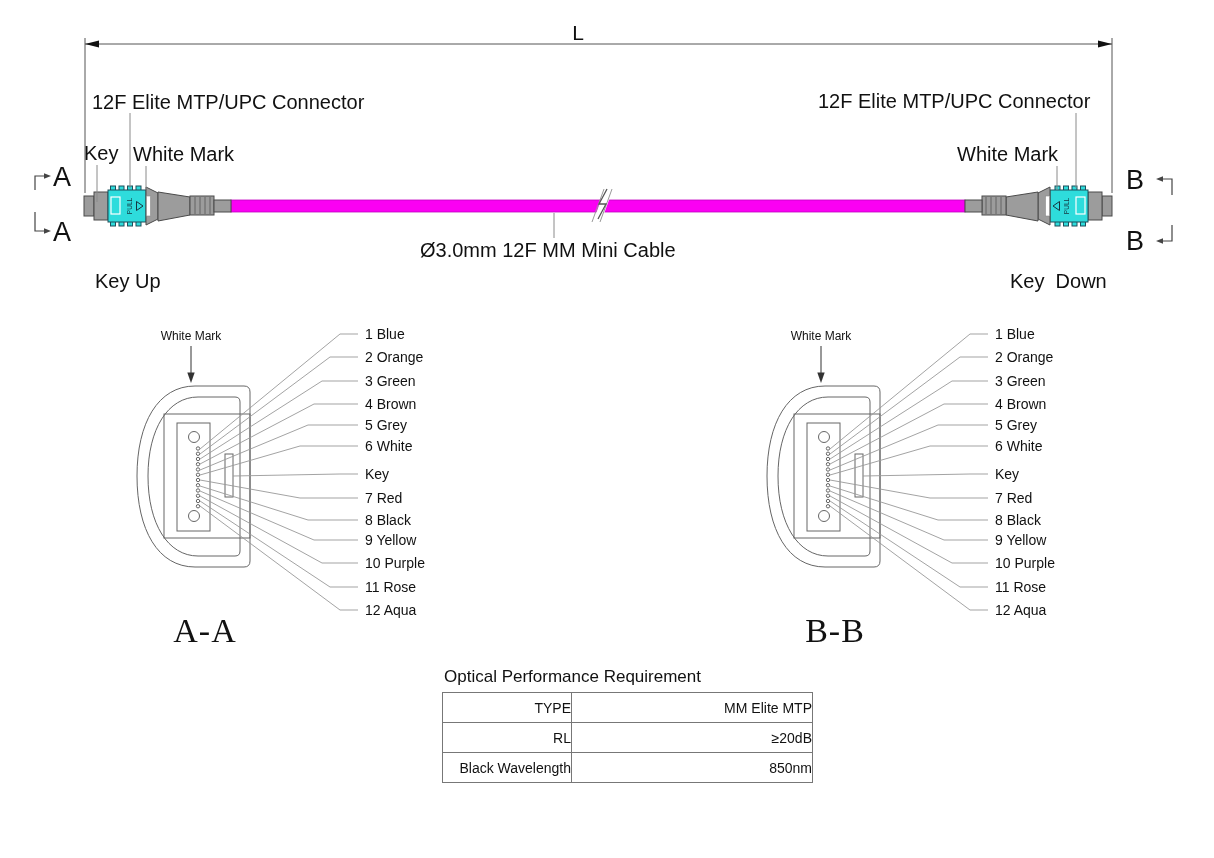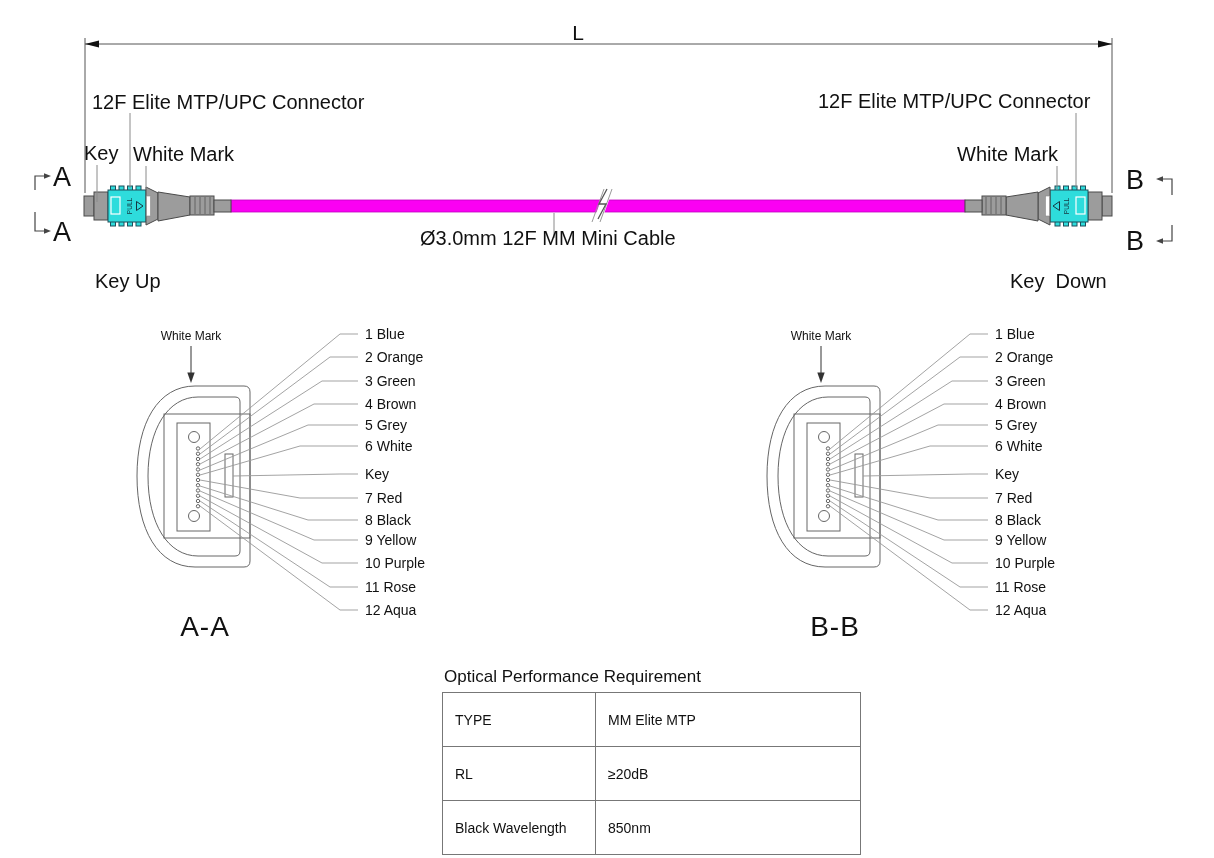--- a/index.html
+++ b/index.html
@@ -3,36 +3,36 @@
 <meta charset="utf-8">
 <style>
   html,body{margin:0;padding:0;background:#fff;}
   #stage{position:relative;width:1214px;height:858px;background:#fff;overflow:hidden;
          font-family:"Liberation Sans",sans-serif;color:#111;}
   #lineart{position:absolute;left:0;top:0;}
   .lbl{position:absolute;white-space:pre;color:#111;line-height:1.15;}
   .f20{font-size:20px;}
   .f21{font-size:21px;}
   .f27{font-size:27px;}
-  .f34{font-size:28px;letter-spacing:1px;}
+  .f34{font-size:34px;letter-spacing:1px;font-family:Liberation Serif, serif;}
   .f12{font-size:12px;}
   .f14{font-size:17px;}
   .ctr{transform:translateX(-50%);}
   .fan-labels{position:absolute;top:0;width:120px;height:750px;}
   .fan-lbl{position:absolute;left:0;font-size:14px;white-space:nowrap;}
   .cable-fill{fill:var(--cable);stroke:#c000c0;stroke-width:0.8;}
   .sleeve-fill{fill:var(--sleeve);stroke:#1d4f5a;stroke-width:1;}
   .metal-fill{fill:var(--metal);stroke:#4a4a4a;stroke-width:1;}
   .leader{stroke:#8a8a8a;stroke-width:1;}
   .dim{stroke:#555;stroke-width:1;}
   
   #perf-table{position:absolute;left:442px;top:692px;width:368px;border-collapse:collapse;
               font-size:14px;table-layout:fixed;}
-  #perf-table td{border:1px solid #777;height:29px;text-align:left;vertical-align:middle;
-                 padding:12px;color:#111;}
+  #perf-table td{border:1px solid #777;height:29px;text-align:right;vertical-align:middle;
+                 padding:0;color:#111;}
   #perf-table td.c0{width:128px;}
   #perf-table td.c1{width:240px;}
 </style>
 </head>
 <body>
 
 <div id="stage">
 
   <svg id="lineart" width="1214" height="858" viewBox="0 0 1214 858">
     <defs>
@@ -182,21 +182,21 @@
 
   <div class="lbl f20" style="left:84px;top:142px;">Key</div>
   <div class="lbl f20" style="left:133px;top:143px;">White Mark</div>
   <div class="lbl f20" style="left:957px;top:143px;">White Mark</div>
 
   <div class="lbl f27" style="left:53px;top:162px;">A</div>
   <div class="lbl f27" style="left:53px;top:217px;">A</div>
   <div class="lbl f27" style="left:1126px;top:165px;">B</div>
   <div class="lbl f27" style="left:1126px;top:226px;">B</div>
 
-  <div class="lbl f20" style="left:420px;top:227px;">Ø3.0mm 12F MM Mini Cable</div>
+  <div class="lbl f20" style="left:420px;top:239px;">Ø3.0mm 12F MM Mini Cable</div>
   <div class="lbl f20" style="left:95px;top:270px;">Key Up</div>
   <div class="lbl f20" style="left:1010px;top:270px;">Key  Down</div>
 
   <div class="lbl f12 ctr" style="left:191px;top:330px;">White Mark</div>
   <div class="lbl f12 ctr" style="left:821px;top:330px;">White Mark</div>
 
   <div class="fan-labels" style="left:365px;">
       <div class="fan-lbl" style="top: 326px;">1 Blue</div>
       <div class="fan-lbl" style="top: 349px;">2 Orange</div>
       <div class="fan-lbl" style="top: 373px;">3 Green</div>

